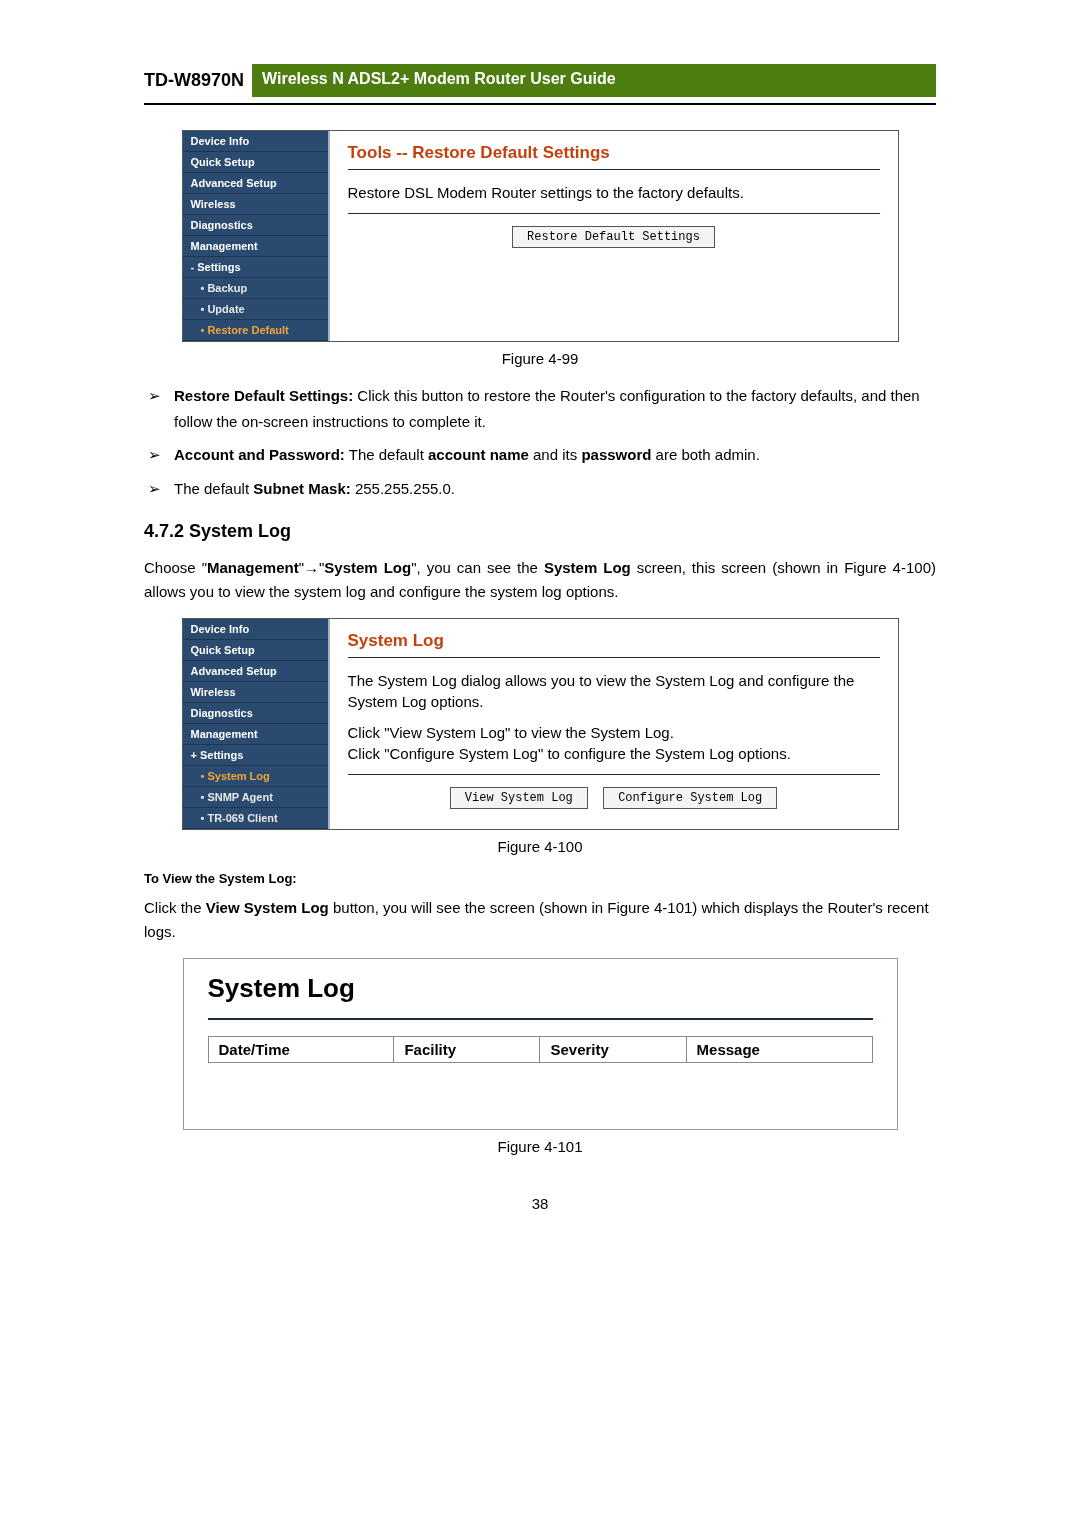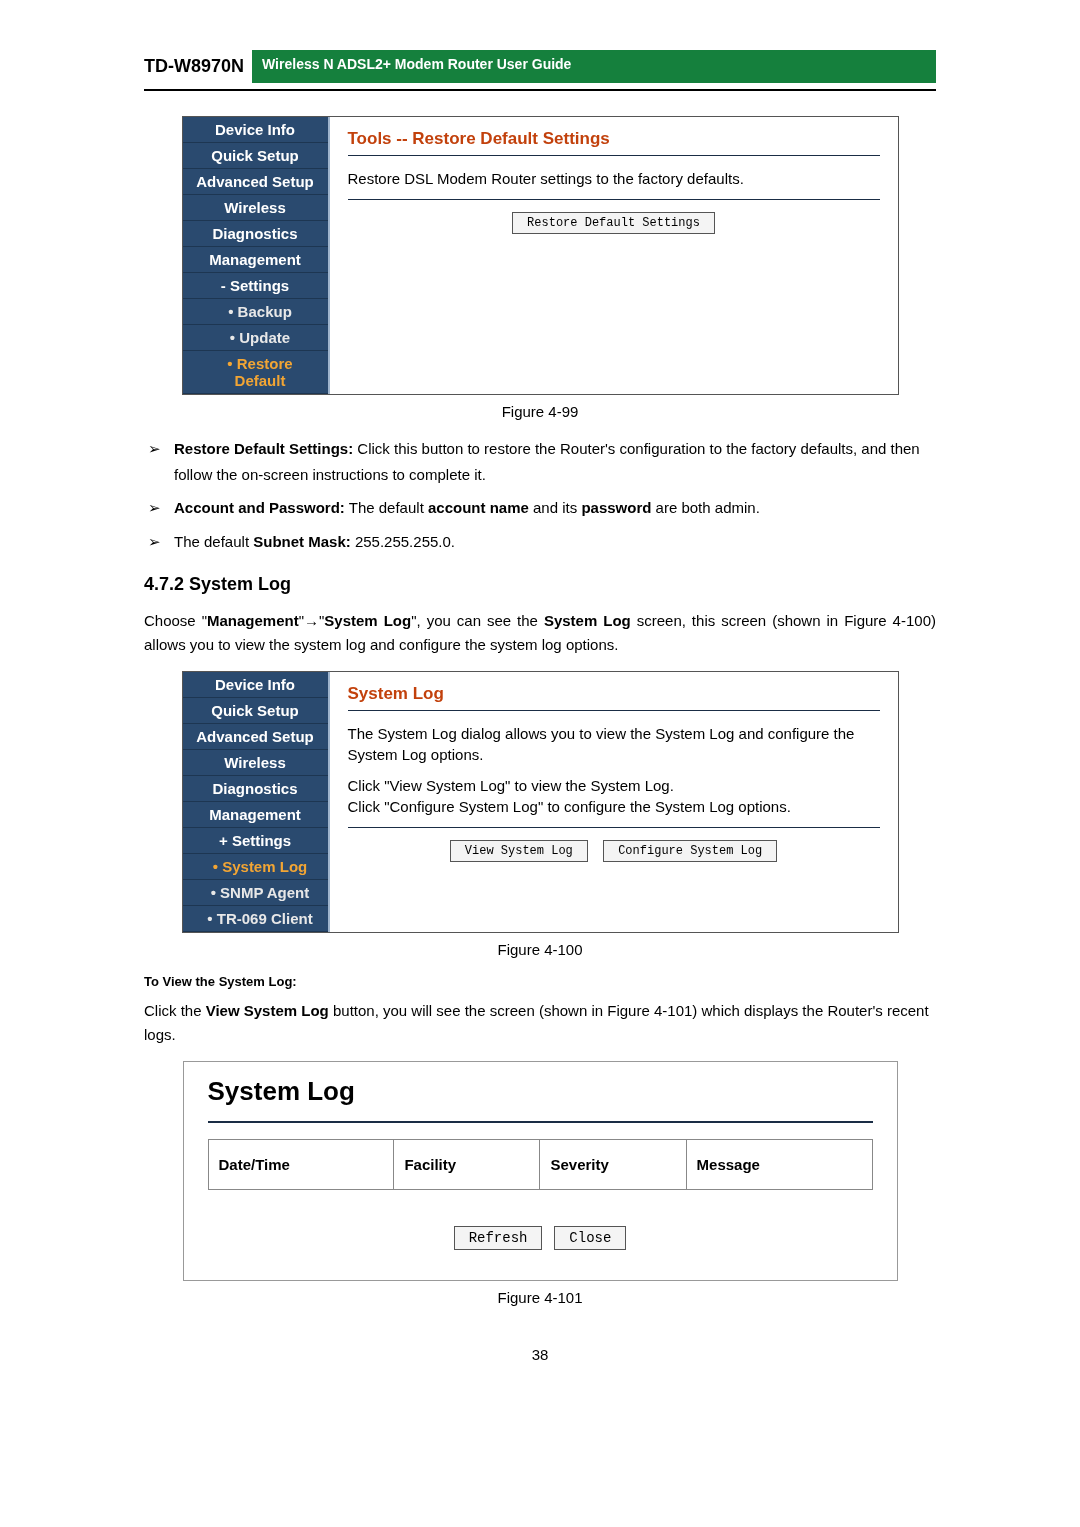--- a/index.html
+++ b/index.html
@@ -5,39 +5,39 @@
   body {
     margin: 0;
     padding: 0;
     background: #fff;
     font-family: Arial, Helvetica, sans-serif;
     font-size: 14px;
     color: #000;
   }
   .page {
     width: 992px;
-    margin: 0 auto;
+    margin: 14px auto;
     padding: 50px 100px 60px 100px;
     box-sizing: border-box;
   }
   .doc-header {
     display: flex;
     align-items: stretch;
     margin-bottom: 6px;
   }
   .doc-header .model {
     font-weight: bold;
     font-size: 18px;
     padding: 6px 8px 6px 0;
   }
   .doc-header .title {
-    background: #15803d;
+    background: #4d7c0f;
     color: #fff;
     font-weight: bold;
-    font-size: 14px;
+    font-size: 16px;
     padding: 6px 10px;
     flex: 1;
   }
   .hr-thick {
     border: 0;
     border-top: 2px solid #000;
     margin: 0 0 25px 0;
   }
   .figure {
     margin: 0 auto 12px auto;
@@ -97,22 +97,21 @@
   .router-shot .sidebar {
     width: 145px;
     background: #2a4a6f;
     color: #fff;
     border-right: 2px solid #9fb4cc;
   }
   .router-shot .sidebar .item {
     padding: 4px 8px;
     border-bottom: 1px solid #1d3652;
     font-weight: bold;
-    font-size: 15px;
-    text-align: center;
+    font-size: 11px;
   }
   .router-shot .sidebar .item.sub {
     padding-left: 18px;
     font-weight: bold;
     color: #e8e8e8;
   }
   .router-shot .sidebar .item.sub::before {
     content: "• ";
   }
   .router-shot .sidebar .item.expand::before {
@@ -182,21 +181,21 @@
   }
   .syslog-panel table {
     border-collapse: collapse;
     width: 100%;
     margin-bottom: 36px;
   }
   .syslog-panel th {
     text-align: left;
     font-weight: bold;
     font-size: 15px;
-    padding: 16px 10px;
+    padding: 4px 10px;
     border: 1px solid #888;
   }
   .syslog-panel .btn-row2 {
     text-align: center;
   }
   .syslog-panel .btn2 {
     display: inline-block;
     border: 1px solid #555;
     background: #f4f4f4;
     padding: 3px 14px;
@@ -302,22 +301,18 @@
     <table>
       <tbody>
           <tr>
         <th style="width:28%">Date/Time</th>
         <th style="width:22%">Facility</th>
         <th style="width:22%">Severity</th>
         <th>Message</th>
       </tr>
     </tbody>
       </table>
-    <div class="btn-row2">
-      <span class="btn2">Refresh</span>
-      <span class="btn2">Close</span>
-    </div>
   </div>
   <div class="fig-caption">Figure 4-101</div>
 
 
   <div class="page-number">38</div>
 </div>
 
 </body></html>

